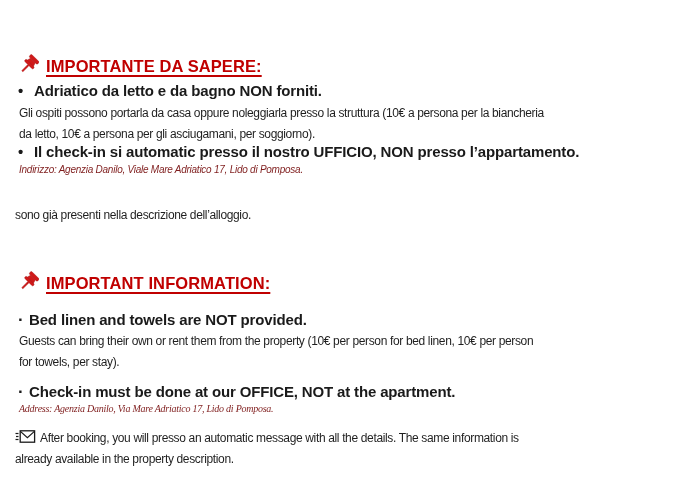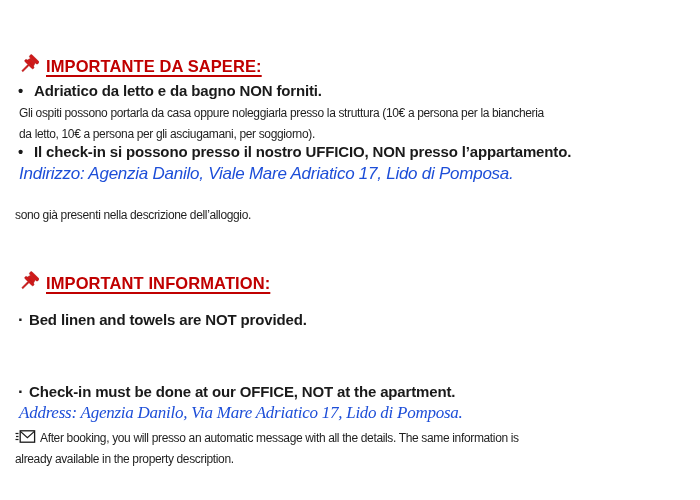--- a/index.html
+++ b/index.html
@@ -53,24 +53,24 @@
   
   .body-line {
     font-size: 12px;
     letter-spacing: -0.35px;
     line-height: 21px;
     color: #1f1f1f;
   }
 
   
   .address-line {
-    font-size: 17px;
+    font-size: 10px;
     font-style: italic;
     letter-spacing: -0.25px;
-    color: #1d4ed8;
+    color: #7f1d1d;
   }
 
   
   .note .body-line { display: block; }
   .env-icon {
     width: 21px; height: 15px;
     margin-right: 4px;
     vertical-align: -2px;
   }
 </style>
@@ -94,21 +94,21 @@
   <div class="abs bullet-line bullet-it" style="left:18px; top:50px;">
     <span class="bullet-glyph">•</span><span>Adriatico da letto e da bagno NON forniti.</span>
   </div>
 
   <div class="abs" style="left:19px; top:71px;">
     <div class="body-line">Gli ospiti possono portarla da casa oppure noleggiarla presso la struttura (10€ a persona per la biancheria</div>
     <div class="body-line">da letto, 10€ a persona per gli asciugamani, per soggiorno).</div>
   </div>
 
   <div class="abs bullet-line bullet-it" style="left:18px; top:111px;">
-    <span class="bullet-glyph">•</span><span>Il check-in si possono presso il nostro UFFICIO, NON presso l’appartamento.</span>
+    <span class="bullet-glyph">•</span><span>Il check-in si automatic presso il nostro UFFICIO, NON presso l’appartamento.</span>
   </div>
 
   <div class="abs address-line" style="left:19px; top:132px;">Indirizzo: Agenzia Danilo, Viale Mare Adriatico 17, Lido di Pomposa.</div>
 
   <div class="abs note" style="left:15px; top:173px;">
     <div class="body-line">sono già presenti nella descrizione dell’alloggio.</div>
   </div>
 
   <div class="abs bullet-line bullet-en" style="left:18px; top:278px;">
     <span class="bullet-glyph">·</span><span>Bed linen and towels are NOT provided.</span>
@@ -119,20 +119,24 @@
       <g transform="translate(13,11) rotate(45)" fill="#d11919" stroke="#a80f0f" stroke-width="0.5">
         <rect x="-6" y="-10.2" width="12" height="3.6" rx="1.6"></rect>
         <polygon points="-3.4,-6.6 3.4,-6.6 4.6,-2.6 -4.6,-2.6"></polygon>
         <rect x="-6.2" y="-2.7" width="12.4" height="2.7" rx="1.2"></rect>
         <rect x="-0.8" y="0" width="1.6" height="9.2" rx="0.8"></rect>
       </g>
     </svg>
     <span class="htext">IMPORTANT INFORMATION:</span>
   </div>
 
+  <div class="abs" style="left:19px; top:299px;">
+    <div class="body-line">Guests can bring their own or rent them from the property (10€ per person for bed linen, 10€ per person</div>
+    <div class="body-line">for towels, per stay).</div>
+  </div>
 
   <div class="abs bullet-line bullet-en" style="left:18px; top:350px;">
     <span class="bullet-glyph">·</span><span>Check-in must be done at our OFFICE, NOT at the apartment.</span>
   </div>
 
   <div class="abs address-line" style="left:19px; top:371px;font-family:Liberation Serif, serif;">Address: Agenzia Danilo, Via Mare Adriatico 17, Lido di Pomposa.</div>
 
   <div class="abs note" style="left:15px; top:396px;">
     <div class="body-line">
       <svg class="env-icon" viewBox="0 0 21 15">

